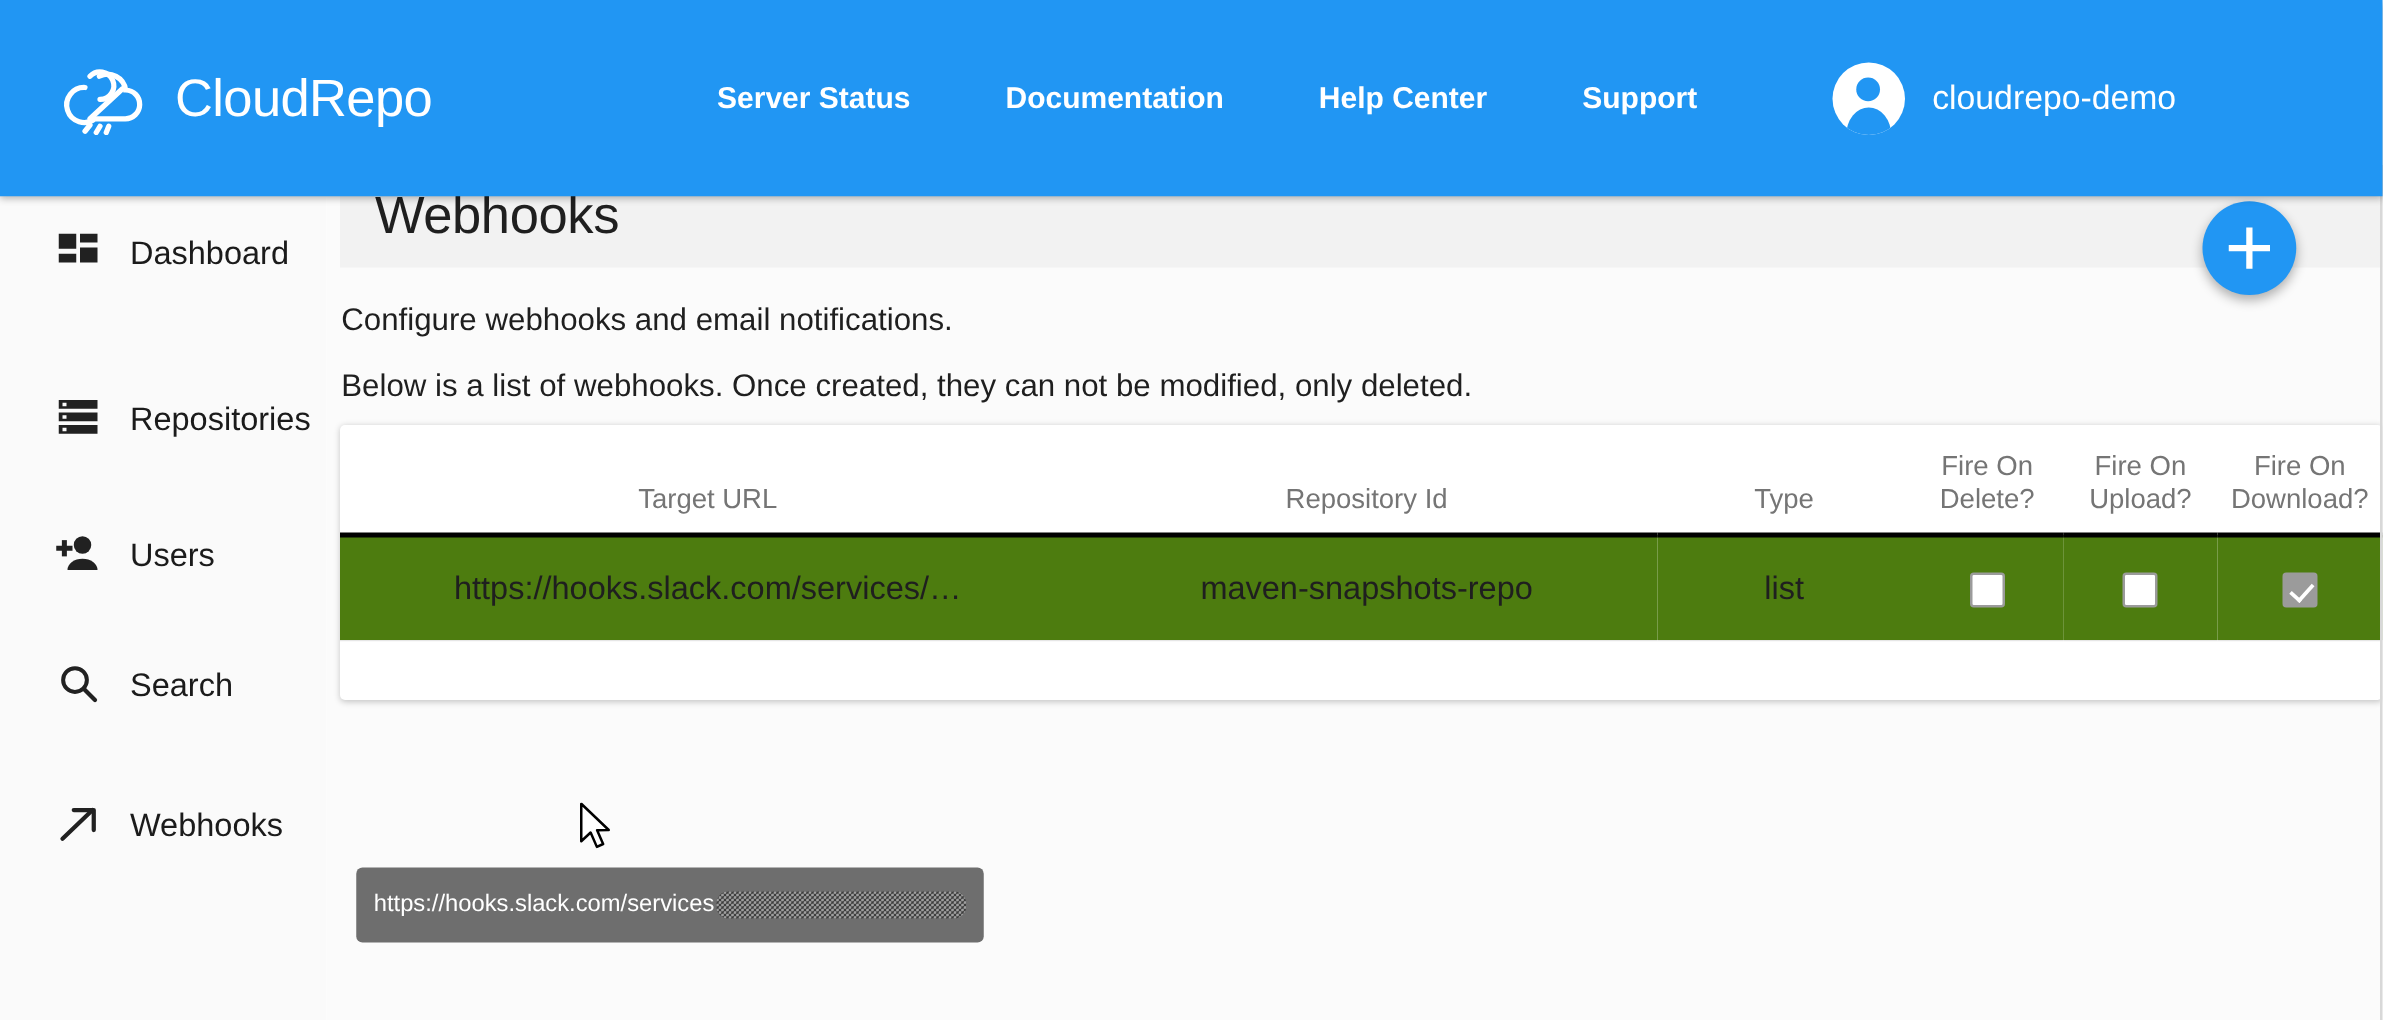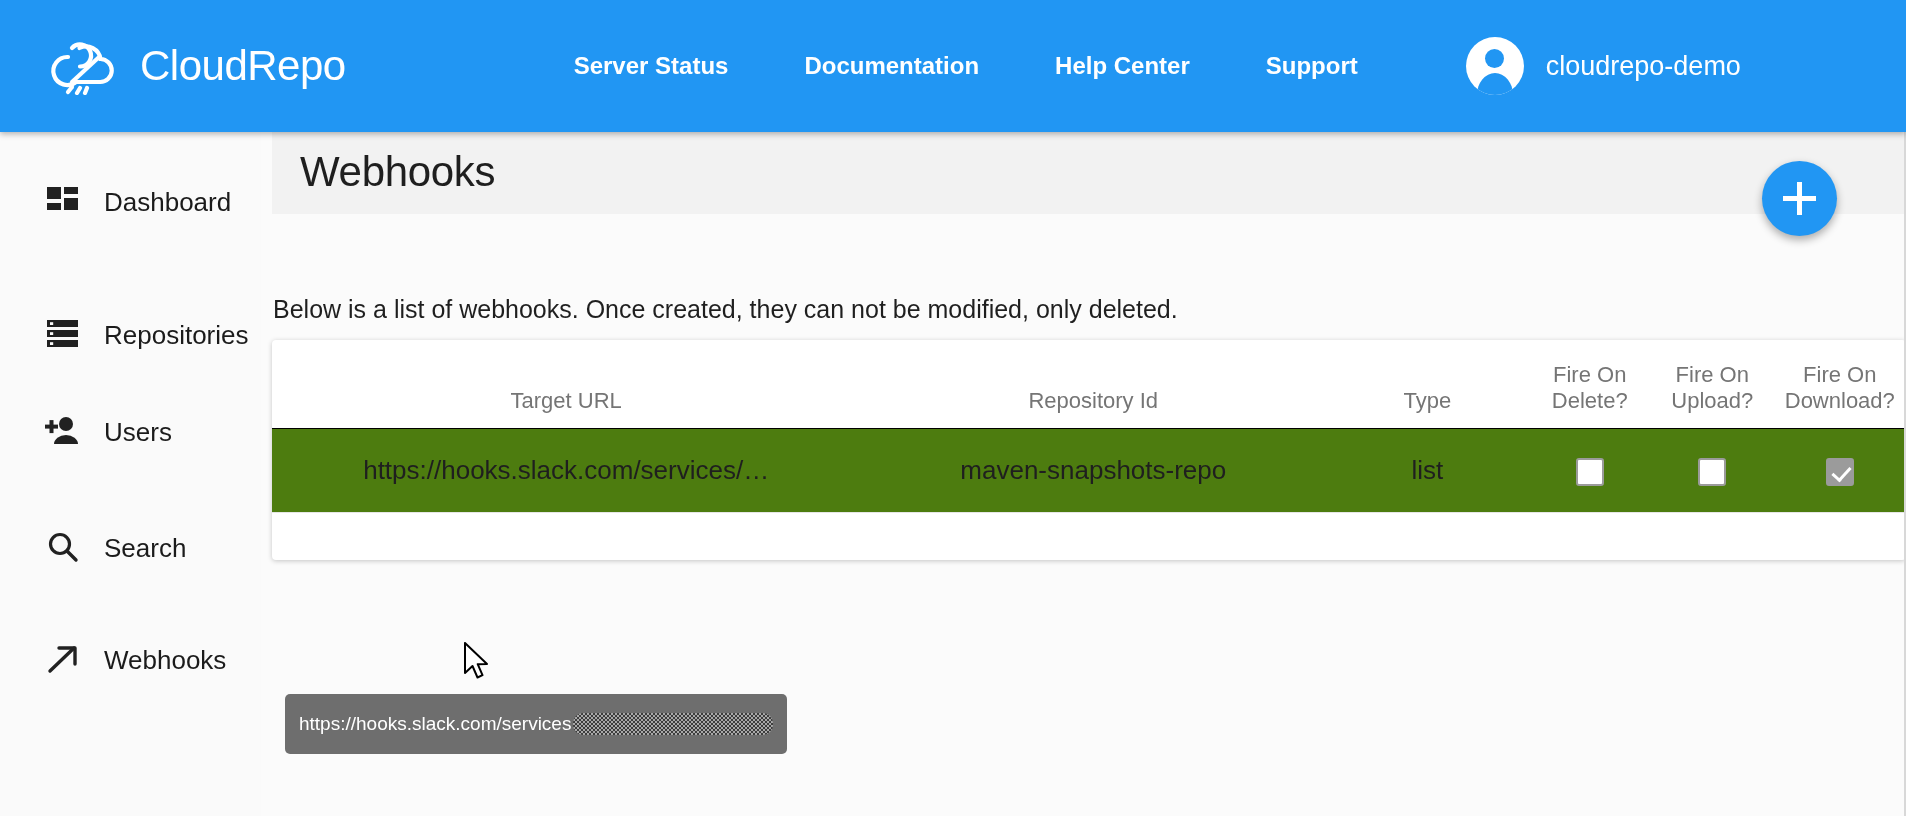--- a/index.html
+++ b/index.html
@@ -10,21 +10,21 @@
     overflow: hidden;
     font-family: "Liberation Sans", sans-serif;
     background: #ffffff;
   }
 
   
   .topnav {
     position: absolute;
     top: 0; left: 0;
     width: 1906px;
-    height: 132px;
+    height: 157px;
     background: #2196f3;
     display: flex;
     align-items: center;
     box-shadow: 0 2px 6px rgba(0,0,0,0.30);
     z-index: 30;
   }
   .brand {
     display: flex;
     align-items: center;
     margin-left: 48px;
@@ -195,21 +195,21 @@
     border-collapse: collapse;
     table-layout: fixed;
   }
   table.wh thead th {
     font-size: 22px;
     font-weight: 400;
     color: #757575;
     vertical-align: bottom;
     padding-bottom: 14px;
     height: 88px;
-    border-bottom: 1px solid #000000;
+    border-bottom: 4px solid #000000;
   }
   table.wh tbody td {
     font-size: 26px;
     color: #1f1f1f;
     text-align: center;
     height: 84px;
     background: #4d7c0f;
     border-bottom: 1px solid #e6e6e6;
   }
   .col-url { width: 480px; }
@@ -348,21 +348,21 @@
       <svg width="34" height="34" viewBox="0 0 34 34">
         <rect x="1" y="2" width="14" height="12" fill="#212121"></rect>
         <rect x="18" y="2" width="14" height="7" fill="#212121"></rect>
         <rect x="1" y="18" width="14" height="7" fill="#212121"></rect>
         <rect x="18" y="13" width="14" height="12" fill="#212121"></rect>
       </svg>
     </span>
     <span class="side-label">Dashboard</span>
   </div>
 
-  <div class="side-item" style="top:278px;">
+  <div class="side-item" style="top:290px;">
     <span class="side-icon">
       <svg width="38" height="34" viewBox="0 0 38 34">
         <circle cx="22" cy="9" r="7" fill="#212121"></circle>
         <path d="M10 29 a12 9 0 0 1 24 0 z" fill="#212121"></path>
         <rect x="1" y="9.6" width="13" height="4" fill="#212121"></rect>
         <rect x="5.5" y="5.1" width="4" height="13" fill="#212121"></rect>
       </svg>
     </span>
     <span class="side-label">Users</span>
   </div>
@@ -392,20 +392,21 @@
 
   <div class="page-header">
     <div class="page-title">Webhooks</div>
   </div>
 
   <div class="fab">
     <span class="plus-h"></span>
     <span class="plus-v"></span>
   </div>
 
+  <div class="para para-1">Configure webhooks and email notifications.</div>
   <div class="para para-2">Below is a list of webhooks. Once created, they can not be modified, only deleted.</div>
 
   <div class="table-card">
     <table class="wh">
       <thead>
         <tr>
           <th class="col-url">Target URL</th>
           <th class="col-repo">Repository Id</th>
           <th class="col-type">Type</th>
           <th class="col-del">Fire On Delete?</th>

